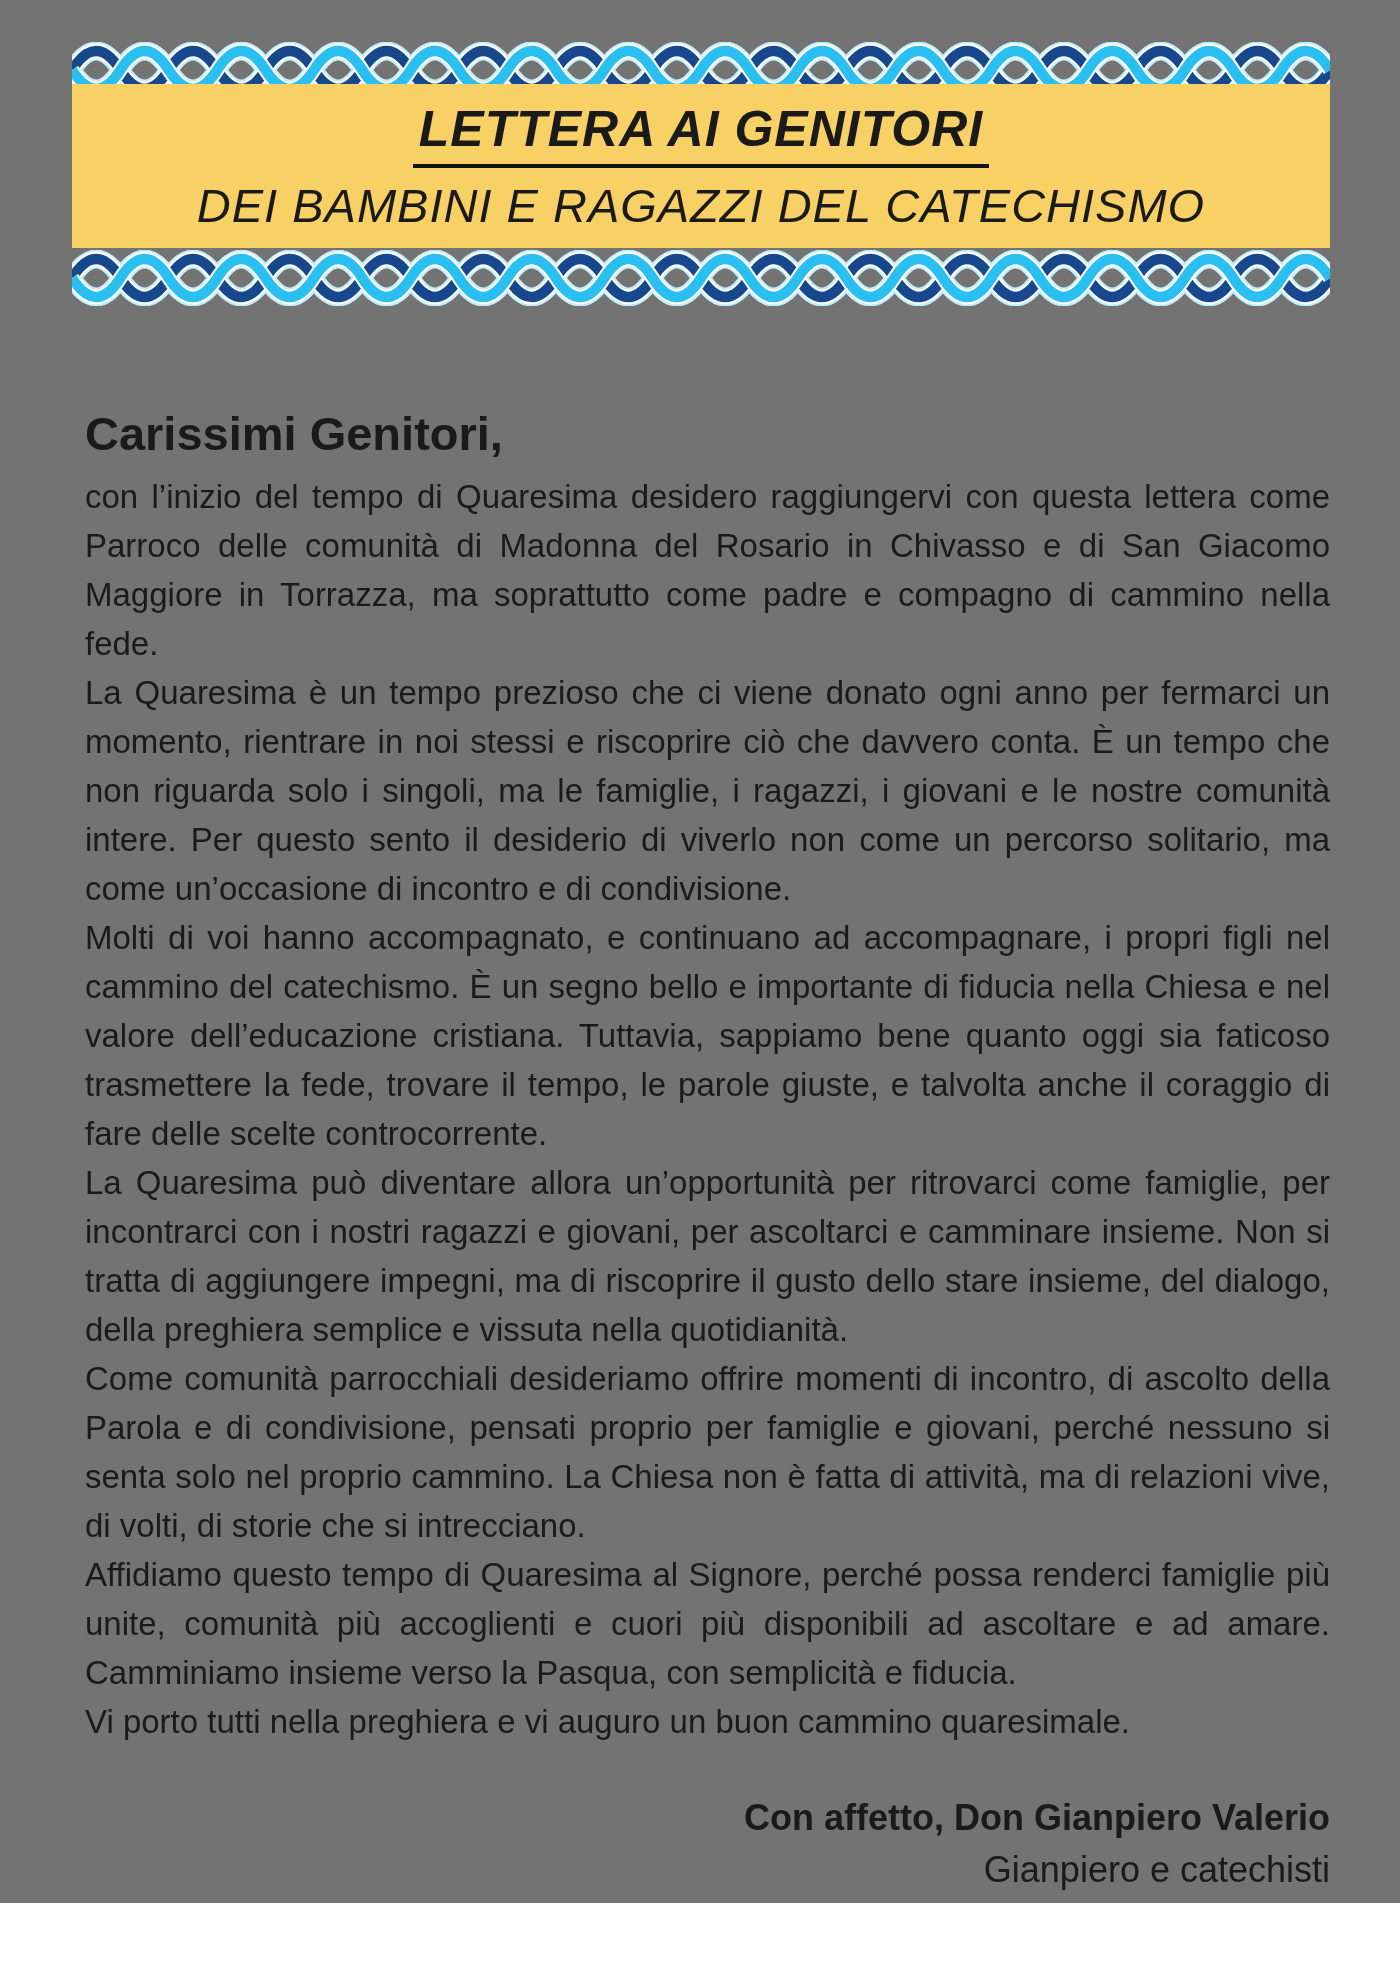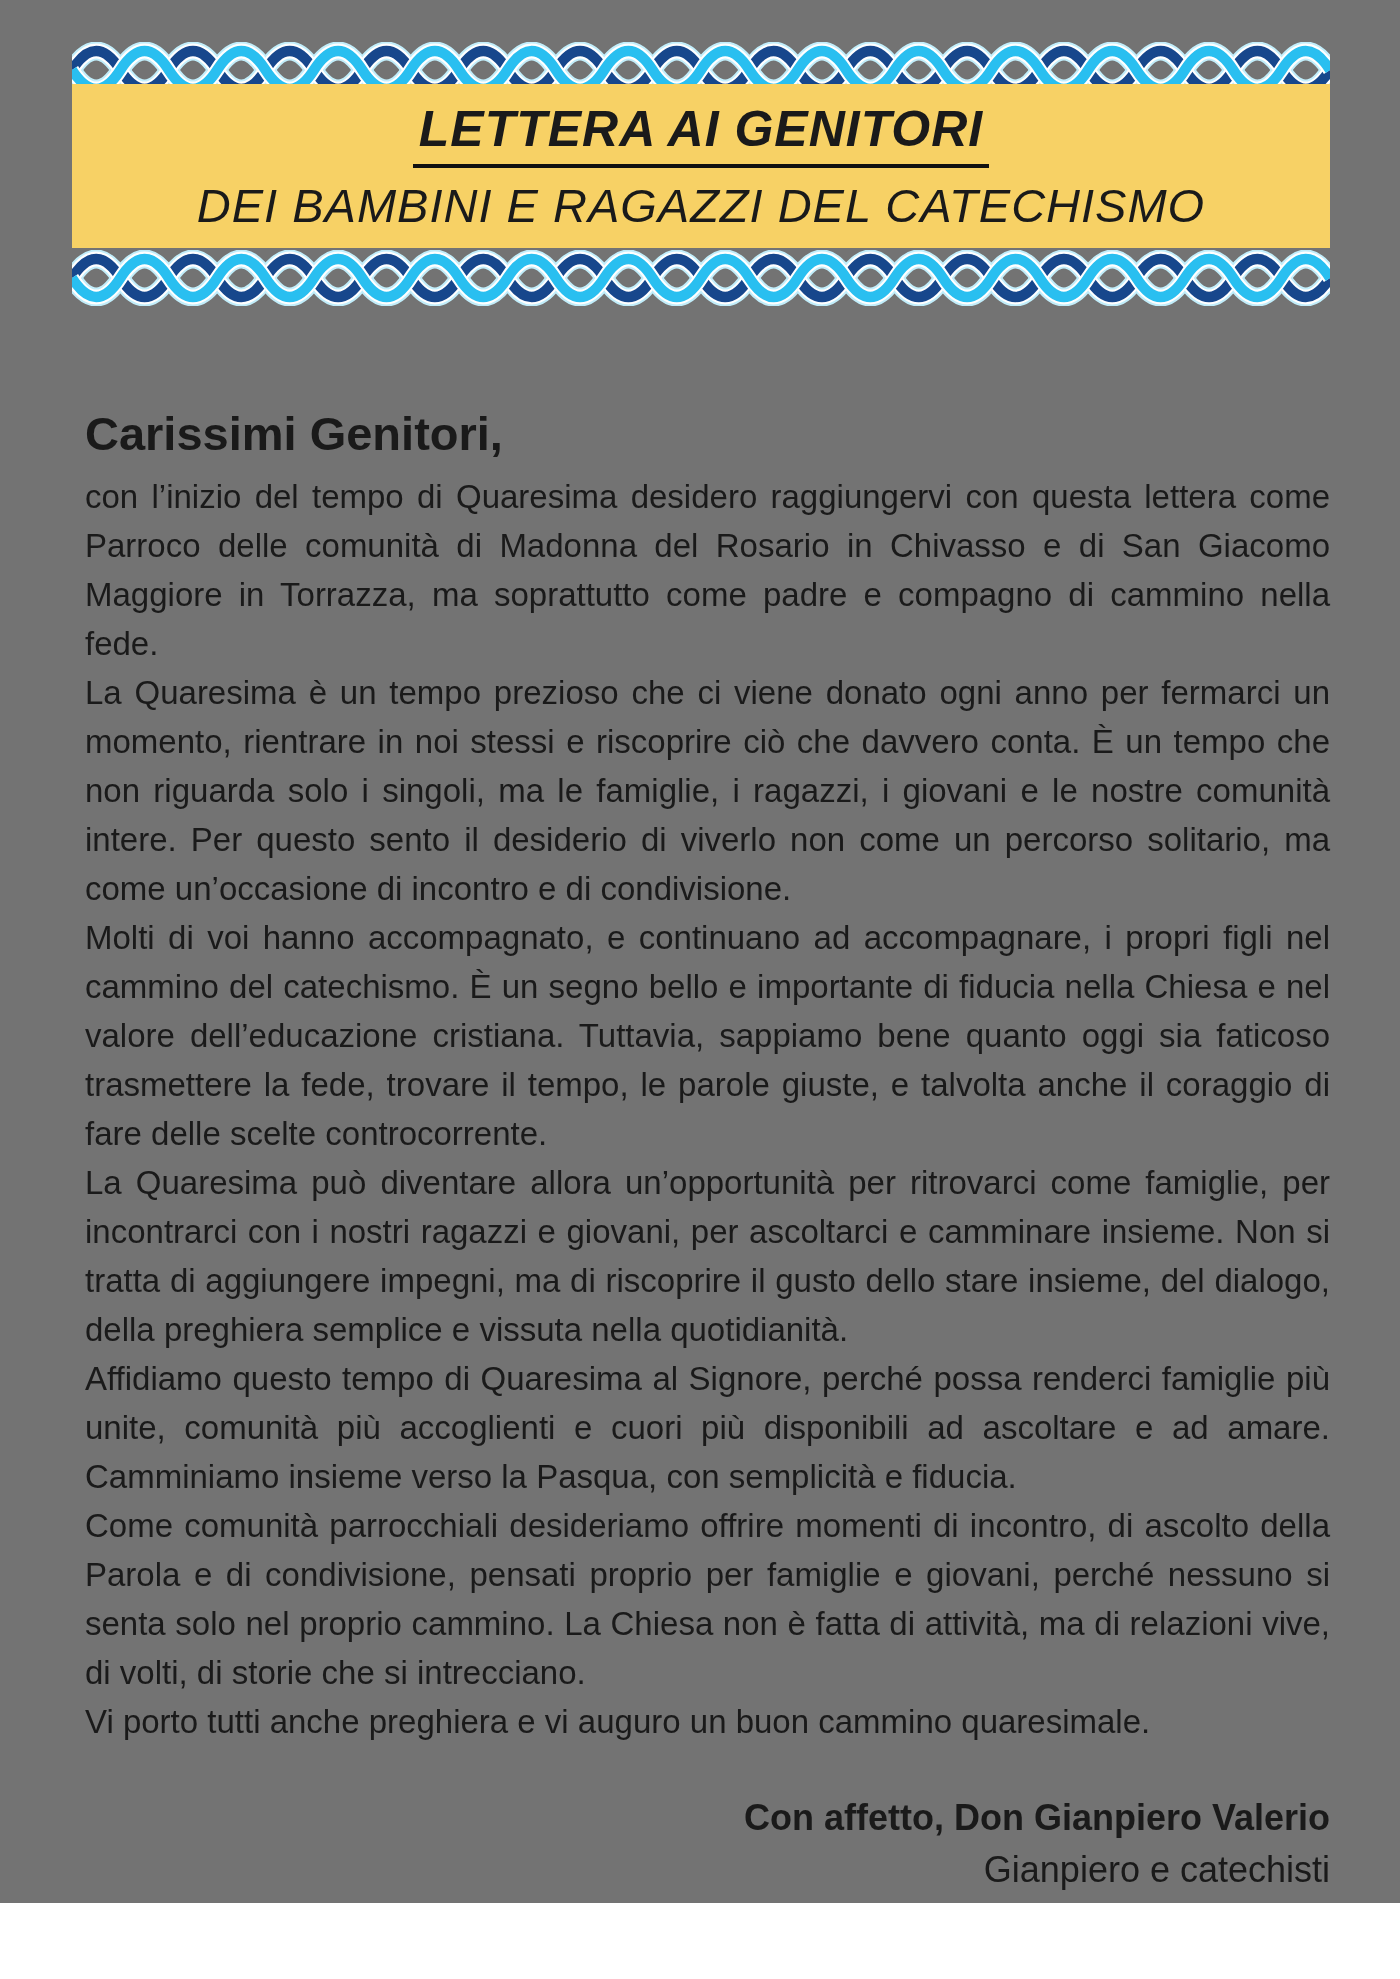--- a/index.html
+++ b/index.html
@@ -139,23 +139,23 @@
   </div>
 
 
   <div class="salutation">Carissimi Genitori,</div>
 
   <div class="letter-body">
     <p>con l’inizio del tempo di Quaresima desidero raggiungervi con questa lettera come Parroco delle comunità di Madonna del Rosario in Chivasso e di San Giacomo Maggiore in Torrazza, ma soprattutto come padre e compagno di cammino nella fede.</p>
     <p>La Quaresima è un tempo prezioso che ci viene donato ogni anno per fermarci un momento, rientrare in noi stessi e riscoprire ciò che davvero conta. È un tempo che non riguarda solo i singoli, ma le famiglie, i ragazzi, i giovani e le nostre comunità intere. Per questo sento il desiderio di viverlo non come un percorso solitario, ma come un’occasione di incontro e di condivisione.</p>
     <p>Molti di voi hanno accompagnato, e continuano ad accompagnare, i propri figli nel cammino del catechismo. È un segno bello e importante di fiducia nella Chiesa e nel valore dell’educazione cristiana. Tuttavia, sappiamo bene quanto oggi sia faticoso trasmettere la fede, trovare il tempo, le parole giuste, e talvolta anche il coraggio di fare delle scelte controcorrente.</p>
     <p>La Quaresima può diventare allora un’opportunità per ritrovarci come famiglie, per incontrarci con i nostri ragazzi e giovani, per ascoltarci e camminare insieme. Non si tratta di aggiungere impegni, ma di riscoprire il gusto dello stare insieme, del dialogo, della preghiera semplice e vissuta nella quotidianità.</p>
+    <p>Come comunità parrocchiali desideriamo offrire momenti di incontro, di ascolto della Parola e di condivisione, pensati proprio per famiglie e giovani, perché nessuno si senta solo nel proprio cammino. La Chiesa non è fatta di attività, ma di relazioni vive, di volti, di storie che si intrecciano.</p>
     <p>Affidiamo questo tempo di Quaresima al Signore, perché possa renderci famiglie più unite, comunità più accoglienti e cuori più disponibili ad ascoltare e ad amare. Camminiamo insieme verso la Pasqua, con semplicità e fiducia.</p>
-    <p>Come comunità parrocchiali desideriamo offrire momenti di incontro, di ascolto della Parola e di condivisione, pensati proprio per famiglie e giovani, perché nessuno si senta solo nel proprio cammino. La Chiesa non è fatta di attività, ma di relazioni vive, di volti, di storie che si intrecciano.</p>
-    <p>Vi porto tutti anche preghiera e vi auguro un buon cammino quaresimale.</p>
+    <p>Vi porto tutti nella preghiera e vi auguro un buon cammino quaresimale.</p>
   </div>
 
   <div class="signature">
     <div class="signature-name">Con affetto, Don Gianpiero Valerio</div>
     <div class="signature-role">Gianpiero e catechisti</div>
   </div>
 
   <div class="wave-fragment">
     <svg width="284" height="28" viewBox="0 0 300 56" preserveAspectRatio="xMinYMid meet">
       <path class="wave-halo-path" d="M0,28 Q25,-10 50,28 T100,28 T150,28 T200,28 T250,28 T300,28"></path>

